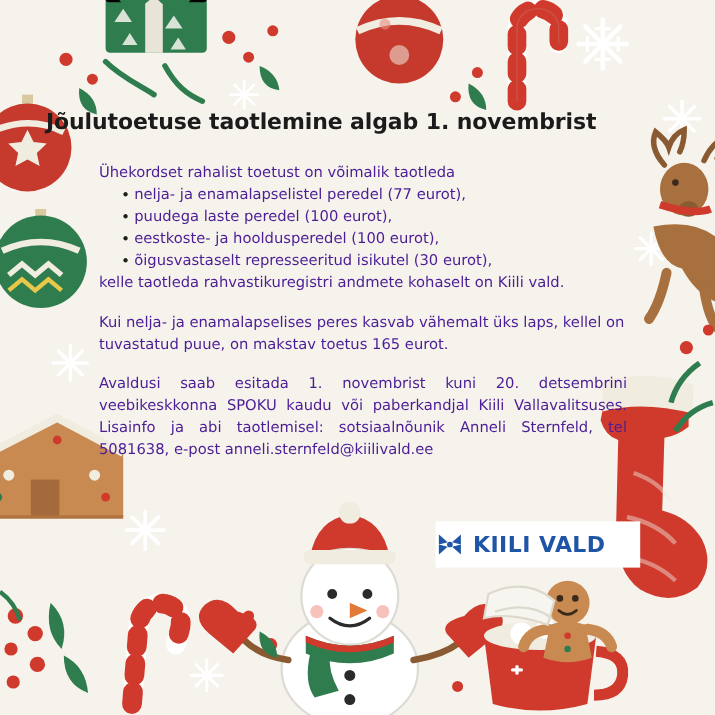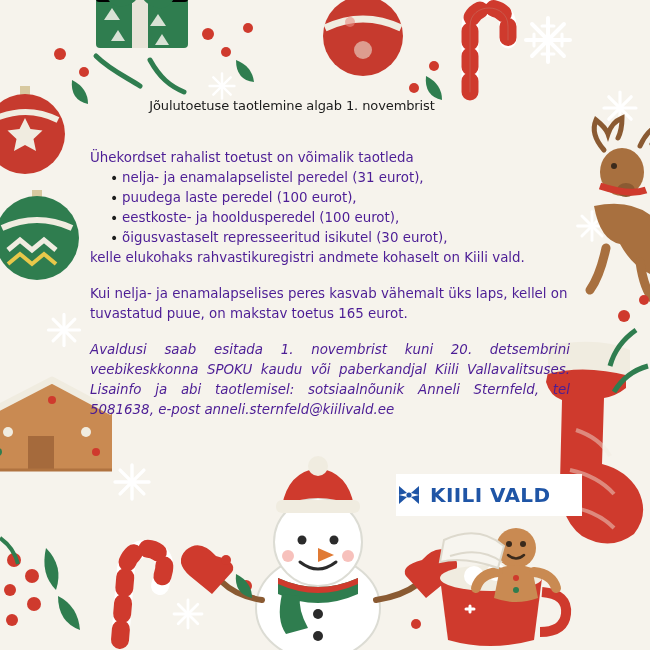--- a/index.html
+++ b/index.html
@@ -31,22 +31,22 @@
     top: 0;
     width: 650px;
     height: 650px;
   }
   .title {
     position: absolute;
     left: 0;
     top: 98px;
     width: 584px;
     text-align: center;
-    font-size: 13px;
-    font-weight: normal;
+    font-size: 20px;
+    font-weight: bold;
     color: #1b1b1b;
     letter-spacing: -0.1px;
   }
   .body-text {
     position: absolute;
     left: 90px;
     top: 148px;
     width: 480px;
     color: #4c1d95;
     font-size: 13.4px;
@@ -343,31 +343,31 @@
   </svg>
 
   <div class="content">
 
     <div class="title">Jõulutoetuse taotlemine algab 1. novembrist</div>
 
     <div class="body-text">
       <p class="para tight">Ühekordset rahalist toetust on võimalik taotleda</p>
 
       <ul class="bullets">
-        <li>nelja- ja enamalapselistel peredel (31 eurot),</li>
+        <li>nelja- ja enamalapselistel peredel (77 eurot),</li>
         <li>puudega laste peredel (100 eurot),</li>
         <li>eestkoste- ja hooldusperedel (100 eurot),</li>
         <li>õigusvastaselt represseeritud isikutel (30 eurot),</li>
       </ul>
 
-      <p class="para">kelle elukohaks rahvastikuregistri andmete kohaselt on Kiili vald.</p>
+      <p class="para">kelle taotleda rahvastikuregistri andmete kohaselt on Kiili vald.</p>
 
       <p class="para" style="">Kui nelja- ja enamalapselises peres kasvab vähemalt üks laps, kellel on tuvastatud puue, on makstav toetus 165 eurot.</p>
 
-      <p class="para justify" style="margin-top:14px;font-style:italic;">Avaldusi saab esitada 1. novembrist kuni 20. detsembrini veebikeskkonna SPOKU kaudu või paberkandjal Kiili Vallavalitsuses. Lisainfo ja abi taotlemisel: sotsiaalnõunik Anneli Sternfeld, tel 5081638, e-post anneli.sternfeld@kiilivald.ee</p>
+      <p class="para justify" style="margin-top:14px;">Avaldusi saab esitada 1. novembrist kuni 20. detsembrini veebikeskkonna SPOKU kaudu või paberkandjal Kiili Vallavalitsuses. Lisainfo ja abi taotlemisel: sotsiaalnõunik Anneli Sternfeld, tel 5081638, e-post anneli.sternfeld@kiilivald.ee</p>
     </div>
 
     <div class="logo-box">
       <svg class="logo-mark" viewBox="0 0 26 26">
         <path d="M3 4 L11 11 L3 13 Z" fill="#1f55a6"></path>
         <path d="M3 22 L11 15 L3 13 Z" fill="#1f55a6"></path>
         <path d="M23 4 L15 11 L23 13 Z" fill="#1f55a6"></path>
         <path d="M23 22 L15 15 L23 13 Z" fill="#1f55a6"></path>
         <circle cx="13" cy="13" r="2.6" fill="#1f55a6"></circle>
       </svg>

